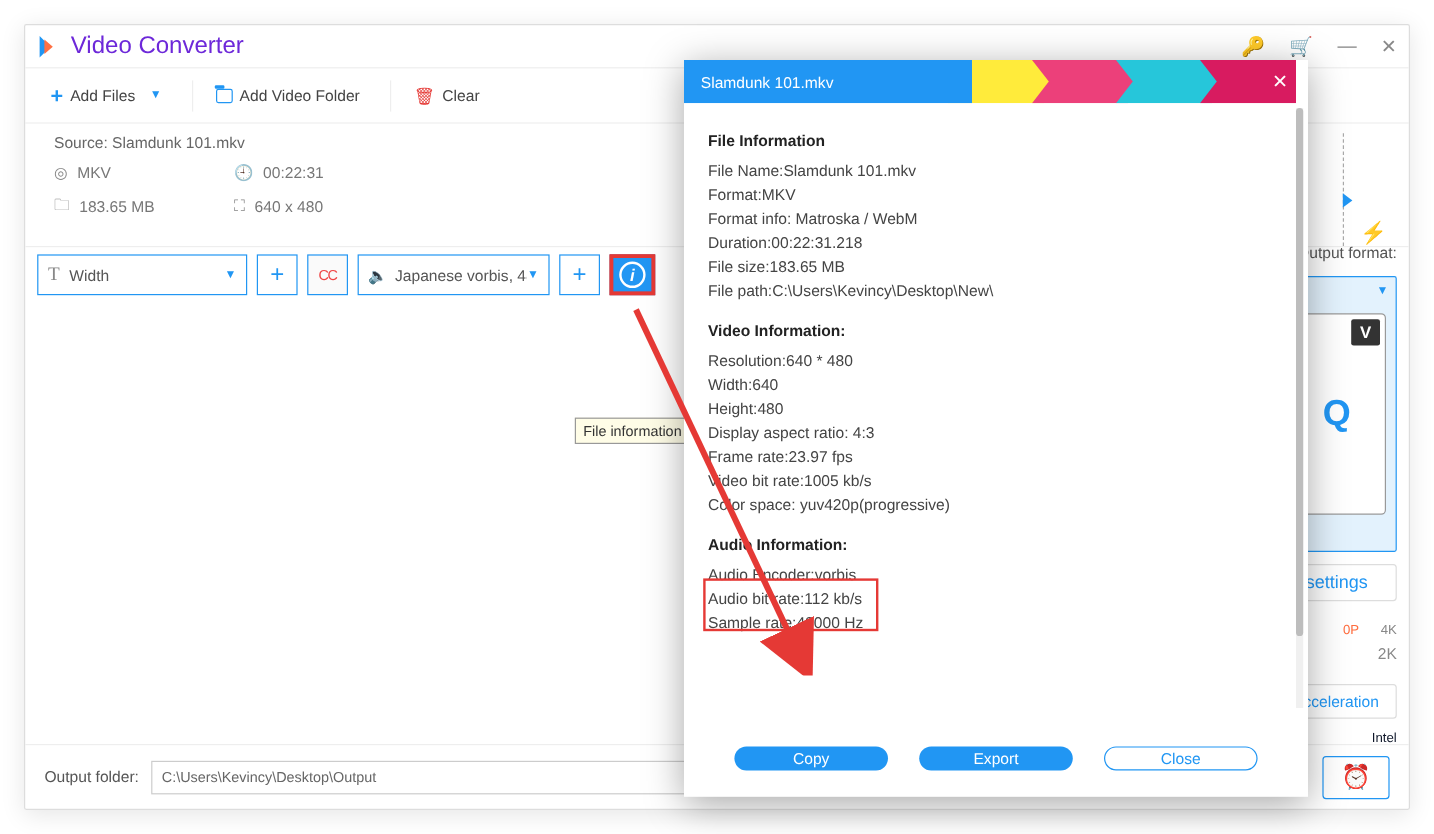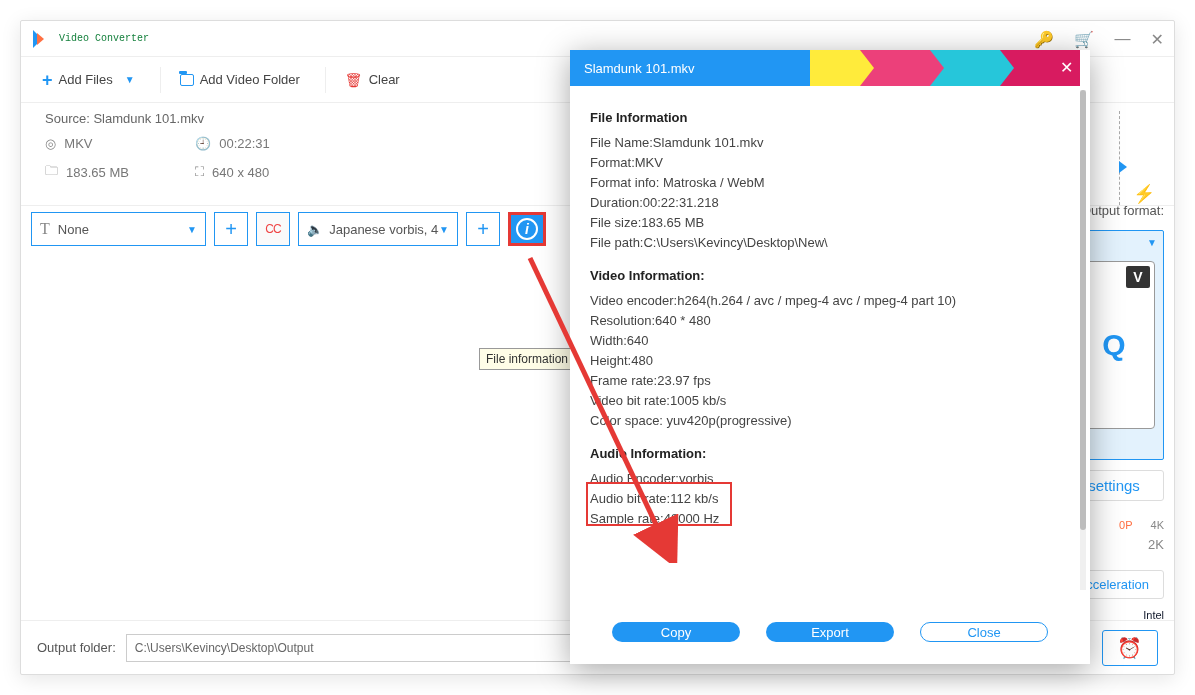--- a/index.html
+++ b/index.html
@@ -17,21 +17,21 @@
     width: 18px; height: 18px; margin-right: 8px; position: relative;
   }
   .logo::before {
     content:"";position:absolute;left:0;top:0;width:0;height:0;
     border-left:9px solid #2196f3;border-top:9px solid transparent;border-bottom:9px solid transparent;
   }
   .logo::after {
     content:"";position:absolute;left:4px;top:3px;width:0;height:0;
     border-left:7px solid #ff7043;border-top:6px solid transparent;border-bottom:6px solid transparent;
   }
-  .title-text { font-size: 10px; color: #15803d; font-family: Liberation Mono, monospace; }
+  .title-text { font-size: 20px; color: #6d28d9; }
   .title-right { position:absolute; right:10px; top:0; height:36px; display:flex; align-items:center; gap:20px; }
   .title-ico { color:#bbb; font-size:16px; cursor:pointer; }
   .title-ico.key { color:#f48fb1; }
   .title-ico.cart { color:#f48fb1; }
   .title-ico.close,.title-ico.min { color:#888; }
 
   .toolbar {
     height: 46px; display:flex; align-items:center; padding: 0 6px; border-bottom:1px solid #eee;
   }
   .tool-seg {
@@ -247,21 +247,21 @@
       </div>
       <div class="right-splitter">
         <div class="arrow-play"></div>
       </div>
       <div class="bolt">⚡</div>
     </div>
 
     <div class="track-row">
       <div class="seg sub">
         <span class="t-ico">T</span>
-        <span>None</span>
+        <span>Width</span>
         <span class="sel-arrow">▼</span>
       </div>
       <div class="sq">+</div>
       <div class="sq cc">CC</div>
       <div class="seg aud">
         <span class="spk">🔈</span>
         <span style="white-space:nowrap;overflow:hidden;text-overflow:clip;max-width:110px;">Japanese vorbis, 480</span>
         <span class="sel-arrow">▼</span>
       </div>
       <div class="sq">+</div>
@@ -313,24 +313,24 @@
   <div class="popup-body">
     <div class="sect-title">File Information</div>
     <div class="kv">File Name:Slamdunk 101.mkv</div>
     <div class="kv">Format:MKV</div>
     <div class="kv">Format info: Matroska / WebM</div>
     <div class="kv">Duration:00:22:31.218</div>
     <div class="kv">File size:183.65 MB</div>
     <div class="kv">File path:C:\Users\Kevincy\Desktop\New\</div>
 
     <div class="sect-title" style="margin-top:18px;">Video Information:</div>
-    <div class="kv">Video encoder:h264(h.264 / avc / mpeg-4 avc / mpeg-4 part 10)</div>
     <div class="kv">Resolution:640 * 480</div>
     <div class="kv">Width:640</div>
     <div class="kv">Height:480</div>
+    <div class="kv">Display aspect ratio: 4:3</div>
     <div class="kv">Frame rate:23.97 fps</div>
     <div class="kv">Video bit rate:1005 kb/s</div>
     <div class="kv">Color space: yuv420p(progressive)</div>
 
     <div class="sect-title" style="margin-top:18px;">Audio Information:</div>
     <div class="kv">Audio Encoder:vorbis</div>
     <div class="kv">Audio bit rate:112 kb/s</div>
     <div class="kv">Sample rate:48000 Hz</div>
 
     <div class="audio-box"></div>

